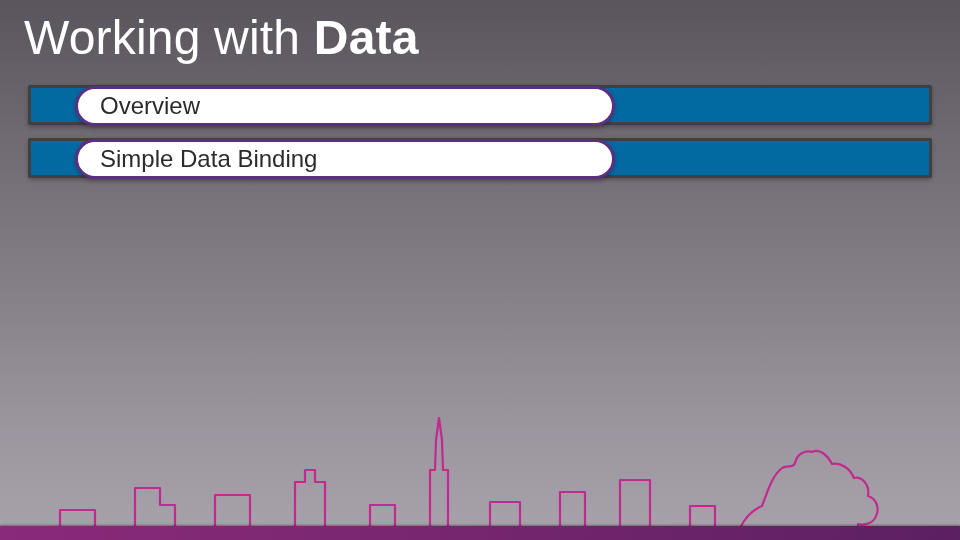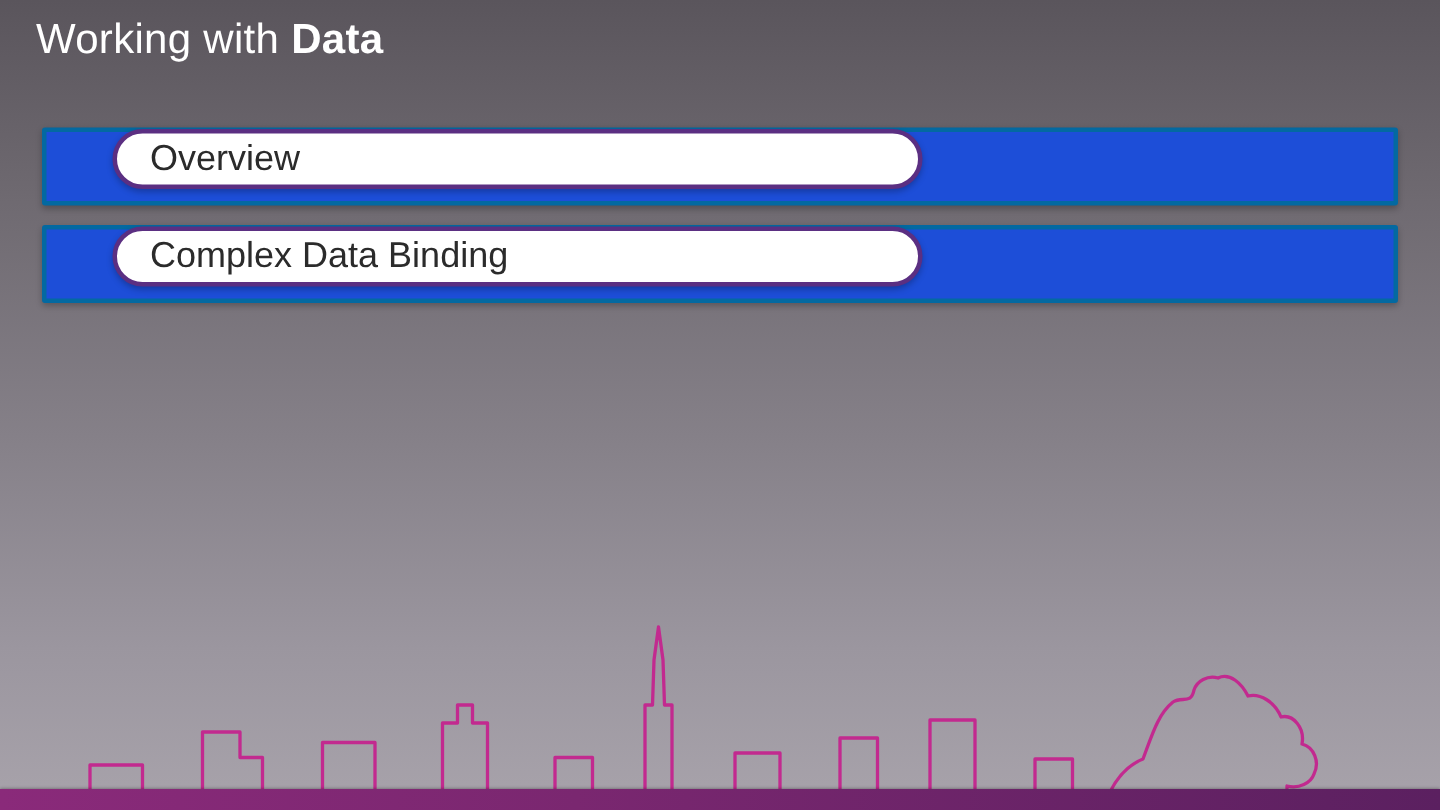--- a/index.html
+++ b/index.html
@@ -7,43 +7,43 @@
   body {
     font-family: "Segoe UI", "Segoe UI Light", Arial, sans-serif;
     background: linear-gradient(180deg, #5a555c 0%, #6f6a71 25%, #868189 55%, #9b969f 80%, #a8a3ab 100%);
     position: relative;
   }
 
   .title {
     position: absolute;
     top: 10px;
     left: 24px;
-    font-size: 28px;
+    font-size: 48px;
     font-weight: 400;
     color: #ffffff;
     letter-spacing: 0.2px;
     text-align: right;
   }
   .title .bold { font-weight: 600; }
 
   .list {
     position: absolute;
     top: 85px;
     left: 28px;
     right: 28px;
     display: flex;
     flex-direction: column;
     gap: 13px;
   }
 
   .bar {
     position: relative;
-    height: 52px;
-    background: #1d4ed8;
-    border: 3px solid #0369a1;
+    height: 40px;
+    background: #0369a1;
+    border: 3px solid #404040;
     border-radius: 2px;
     box-shadow: 0 2px 4px rgba(0,0,0,0.25);
   }
 
   .pill {
     position: absolute;
     top: -2px;
     left: 44px;
     height: 40px;
     width: 540px;
@@ -89,21 +89,21 @@
 </div>
 
 <div class="list">
   <div class="bar">
     <div class="pill">
       <span class="pill-label">Overview</span>
     </div>
   </div>
   <div class="bar">
     <div class="pill">
-      <span class="pill-label">Complex Data Binding</span>
+      <span class="pill-label">Simple Data Binding</span>
     </div>
   </div>
 </div>
 
 <div class="skyline">
   <svg viewBox="0 0 960 130" width="960" height="130">
     <path d="M0,118
              L60,118 L60,100 L95,100 L95,118
              L135,118 L135,78 L160,78 L160,95 L175,95 L175,118
              L215,118 L215,85 L250,85 L250,118

